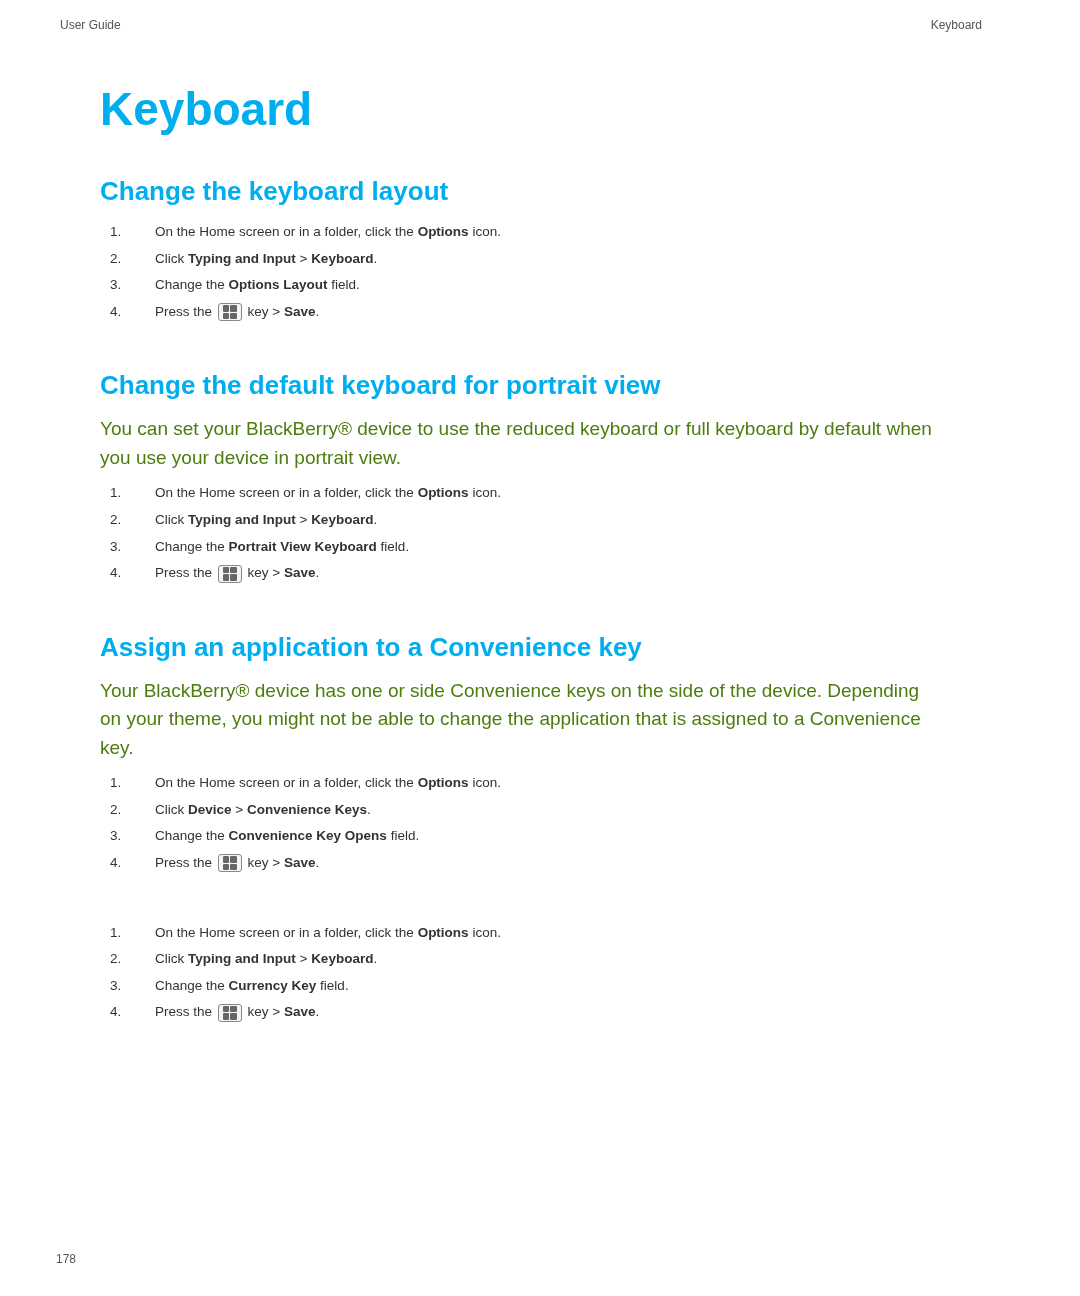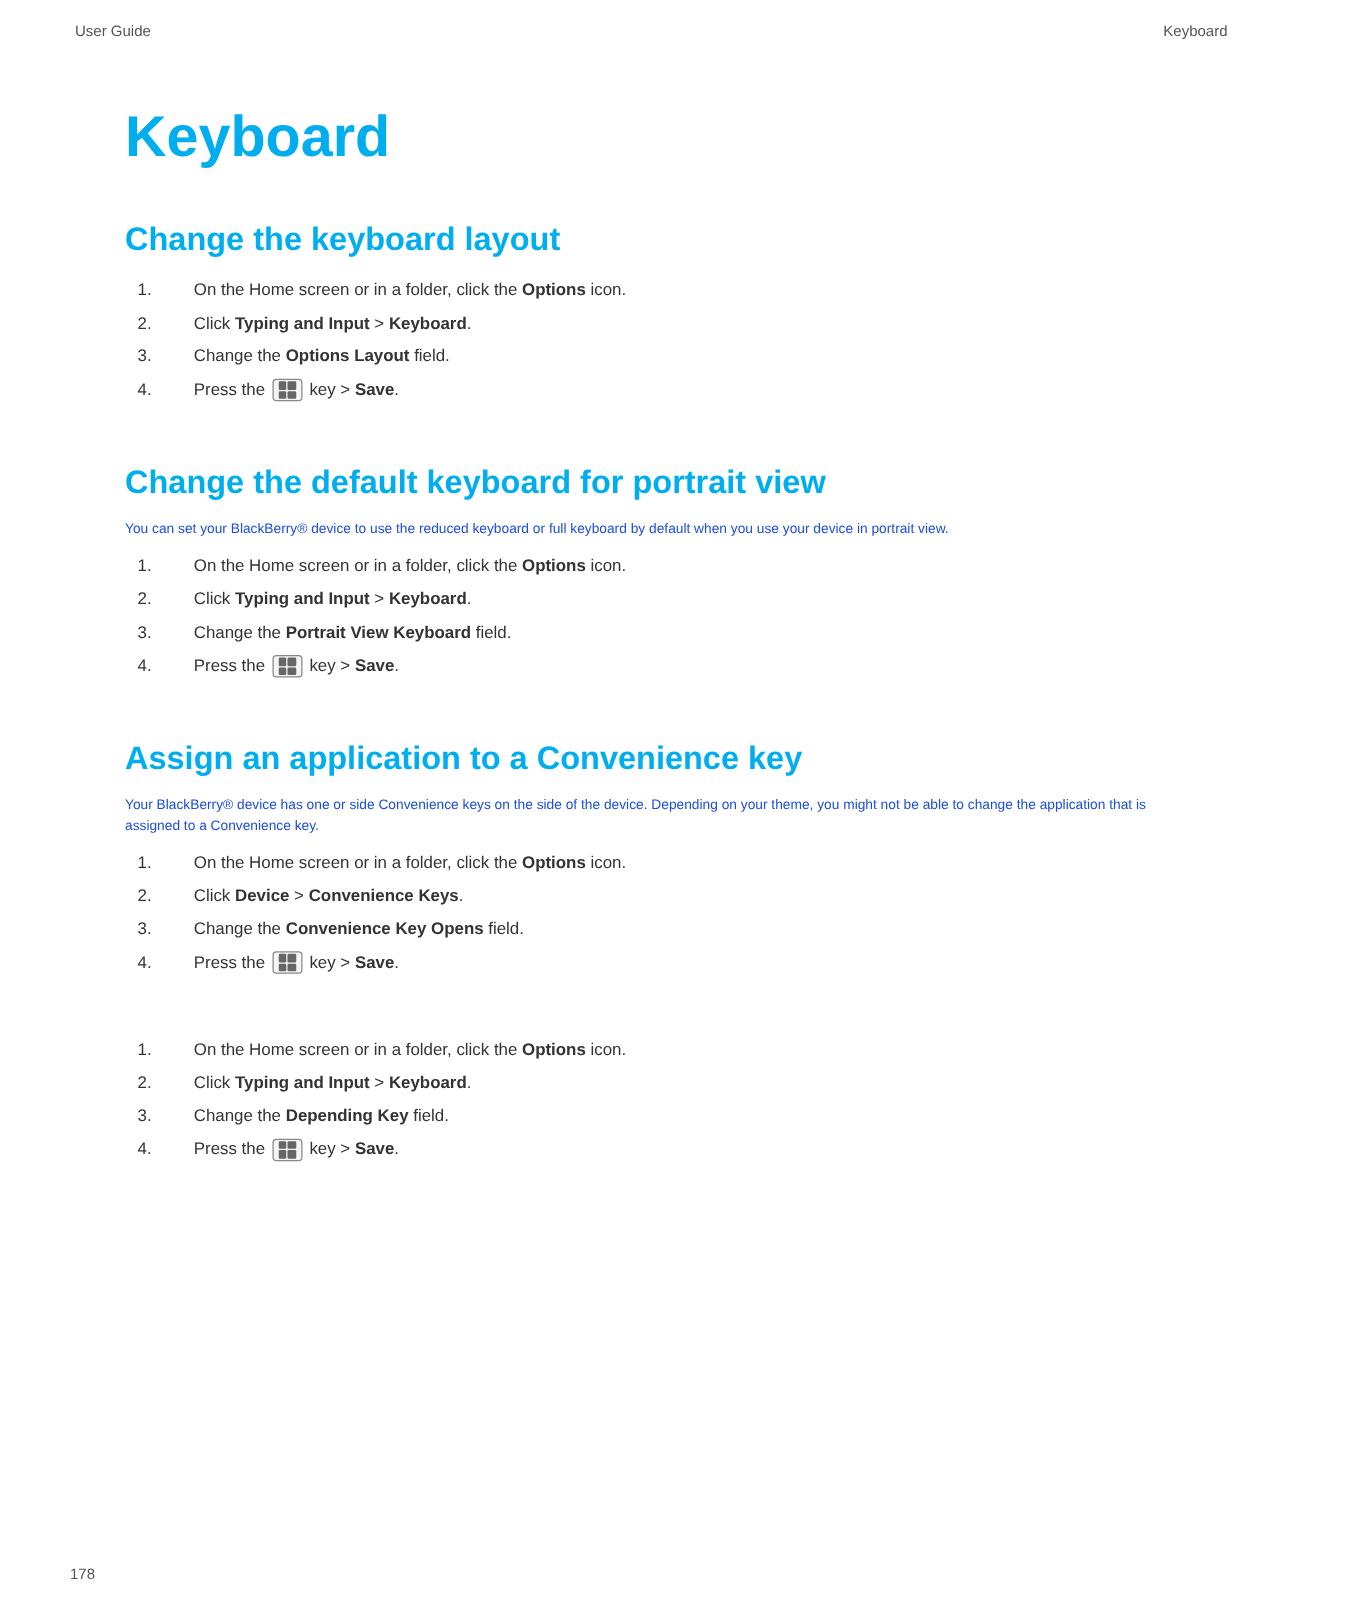--- a/index.html
+++ b/index.html
@@ -53,22 +53,22 @@
     }
 
     .section-title {
       font-size: 26px;
       font-weight: bold;
       color: #00aeef;
       margin-bottom: 14px;
     }
 
     .section-intro {
-      font-size: 11px;
-      color: #1d4ed8;
+      font-size: 19px;
+      color: #4d7c0f;
       margin-bottom: 10px;
       line-height: 1.5;
     }
 
     .steps-list {
       list-style: none;
       padding: 0;
       margin: 0;
     }
 
@@ -239,21 +239,21 @@
         <li class="step-item">
           <span class="step-number">1.</span>
           <span class="step-text">On the Home screen or in a folder, click the <b>Options</b> icon.</span>
         </li>
         <li class="step-item">
           <span class="step-number">2.</span>
           <span class="step-text">Click <b>Typing and Input</b> &gt; <b>Keyboard</b>.</span>
         </li>
         <li class="step-item">
           <span class="step-number">3.</span>
-          <span class="step-text">Change the <b>Depending Key</b> field.</span>
+          <span class="step-text">Change the <b>Currency Key</b> field.</span>
         </li>
         <li class="step-item">
           <span class="step-number">4.</span>
           <span class="step-text">Press the <span class="key-icon">
                 <span class="key-icon-inner">
                   <span class="key-dot"></span>
                   <span class="key-dot"></span>
                   <span class="key-dot"></span>
                   <span class="key-dot"></span>
                 </span>

